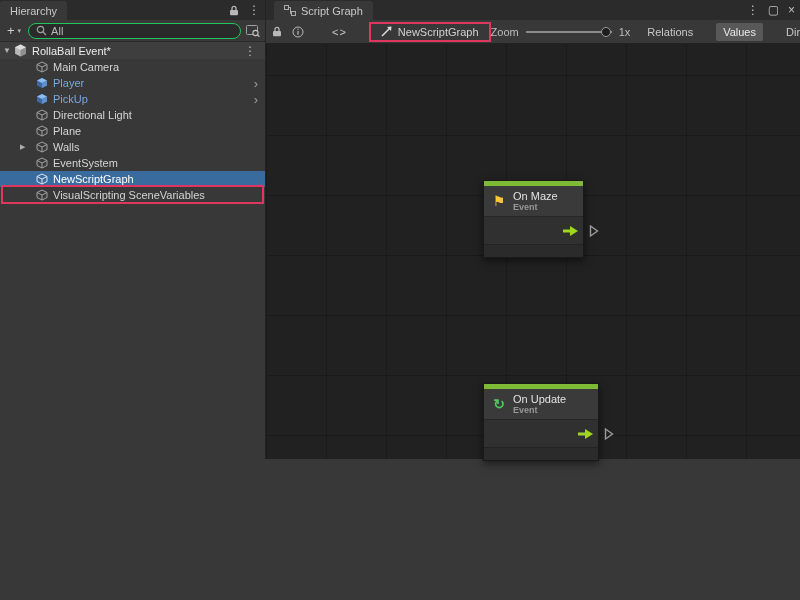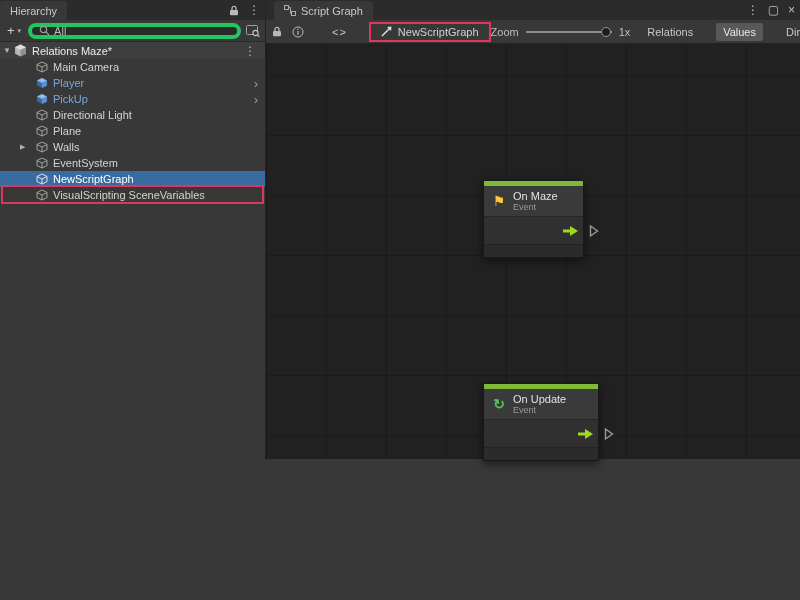--- a/index.html
+++ b/index.html
@@ -15,21 +15,21 @@
     display:flex; align-items:center; gap:5px; padding:0 10px; border-radius:3px 3px 0 0; }
   .tabbar-right { position:absolute; right:5px; top:0; height:20px; display:flex;
     align-items:center; gap:9px; color:#C0C0C0; font-size:12px; }
   .glyph-btn { line-height:1; font-size:12px; color:#C0C0C0; }
 
   
   .h-toolbar { height:22px; background:#383838; border-bottom:1px solid #2A2A2A;
     display:flex; align-items:center; gap:5px; padding:0 5px; }
   .add-btn { color:#CFCFCF; font-size:13px; display:flex; align-items:center; gap:3px; padding:0 2px; }
   .add-caret { font-size:7px; color:#AFAFAF; }
-  .searchbox { flex:1; height:16px; background:#2A2A2A; border:4px solid #22c55e; border-radius:9px;
+  .searchbox { flex:1; height:16px; background:#2A2A2A; border:1px solid #22c55e; border-radius:9px;
     display:flex; align-items:center; gap:4px; padding:0 7px; color:#B9B9B9; font-size:11px; }
 
   
   .scene-row { height:17px; background:#3E3E3E; display:flex; align-items:center;
     font-size:11px; color:#ECECEC; position:relative; }
   .fold-open { width:14px; text-align:center; font-size:8px; color:#B2B2B2; }
   .scene-name { margin-left:5px; }
   .row-menu { position:absolute; right:9px; color:#BDBDBD; font-size:12px; }
   .row { height:16px; display:flex; align-items:center; font-size:11px; color:#D4D4D4;
     padding-left:36px; position:relative; }
@@ -67,21 +67,21 @@
   
   .node { position:absolute; border:1px solid #191919; box-shadow:0 3px 8px rgba(0,0,0,.5); }
   .node-onstart { left:217px; top:136px; width:101px; }
   .node-onupdate { left:217px; top:339px; width:116px; }
   .accent { height:5px; background:#7FBA36; }
   .n-head { background:#3A3A3A; display:flex; align-items:center; gap:6px; padding:4px 7px; }
   .n-glyph { width:16px; font-size:14px; line-height:1; text-align:center; }
   .n-glyph.flag { color:#FFC63C; }
   .n-glyph.loop { color:#57C25B; font-weight:bold; }
   .n-title { color:#E2E2E2; font-size:11px; line-height:12px; }
-  .n-sub { color:#979797; font-size:9px; line-height:10px; }
+  .n-sub { color:#979797; font-size:9px; line-height:10px;font-weight:bold; }
   .n-ports { background:#303030; border-top:1px solid #262626; height:28px; position:relative; }
   .port-arrow { position:absolute; right:5px; top:50%; transform:translateY(-50%); display:flex; }
   .out-port { position:absolute; right:-16px; top:50%; transform:translateY(-50%); display:flex; }
   .n-foot { background:#2B2B2B; border-top:1px solid #232323; height:13px; }
 </style>
 </head>
 <body>
 
 <div class="panel" id="hierarchy-panel">
 
@@ -127,21 +127,21 @@
 
     <div class="scene-row">
       <span class="fold-open">▼</span>
       <span style="display:flex;">
         <svg width="13" height="13" viewBox="0 0 12 12">
             <polygon points="6,0.5 11,3 11,9 6,11.5 1,9 1,3" fill="#B8B8B8"></polygon>
             <polygon points="6,0.5 11,3 6,5.5 1,3" fill="#DCDCDC"></polygon>
             <polygon points="6,5.5 11,3 11,9 6,11.5" fill="#8F8F8F"></polygon>
           </svg>
       </span>
-      <span class="scene-name">Relations Maze*</span>
+      <span class="scene-name">RollaBall Event*</span>
       <span class="row-menu">⋮</span>
     </div>
 
     <div class="row">
       <span class="obj-icon">
           <svg width="12" height="12" viewBox="0 0 12 12">
             <polygon points="6,1 11,3.5 11,8.5 6,11 1,8.5 1,3.5" fill="none" stroke="#A2A2A2"></polygon>
             <path d="M1 3.5 L6 6 L11 3.5 M6 6 V11" stroke="#A2A2A2" fill="none"></path>
           </svg>
         </span>

